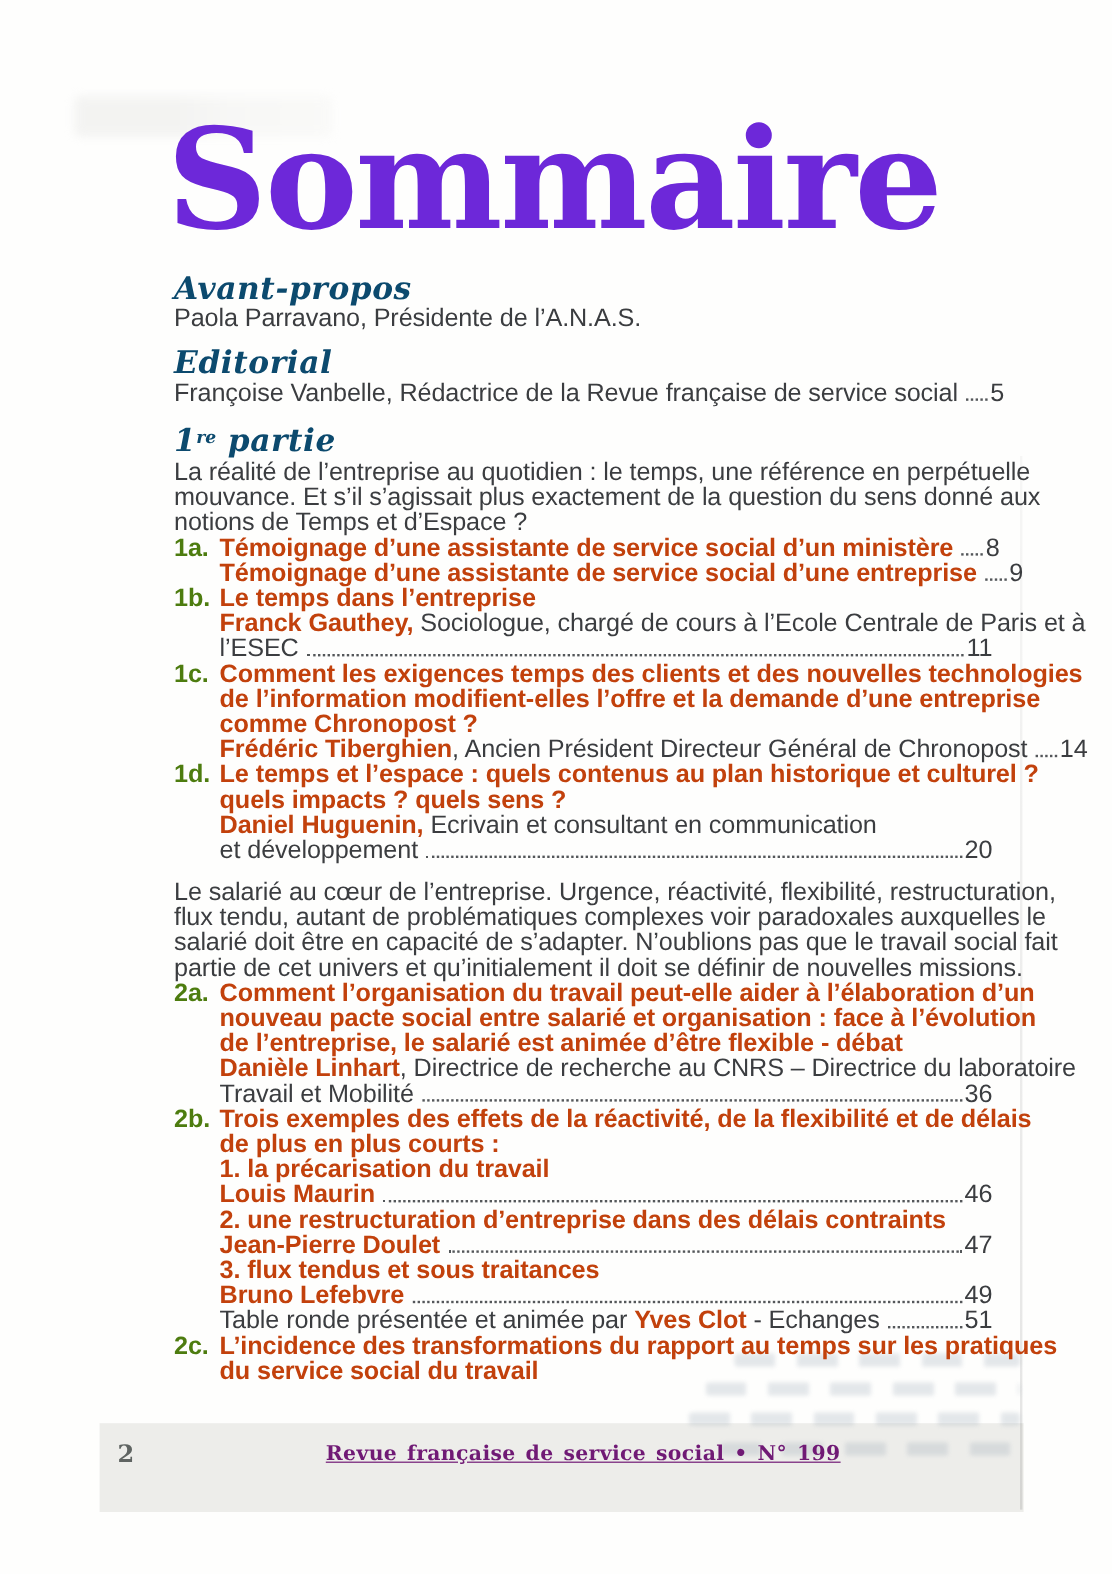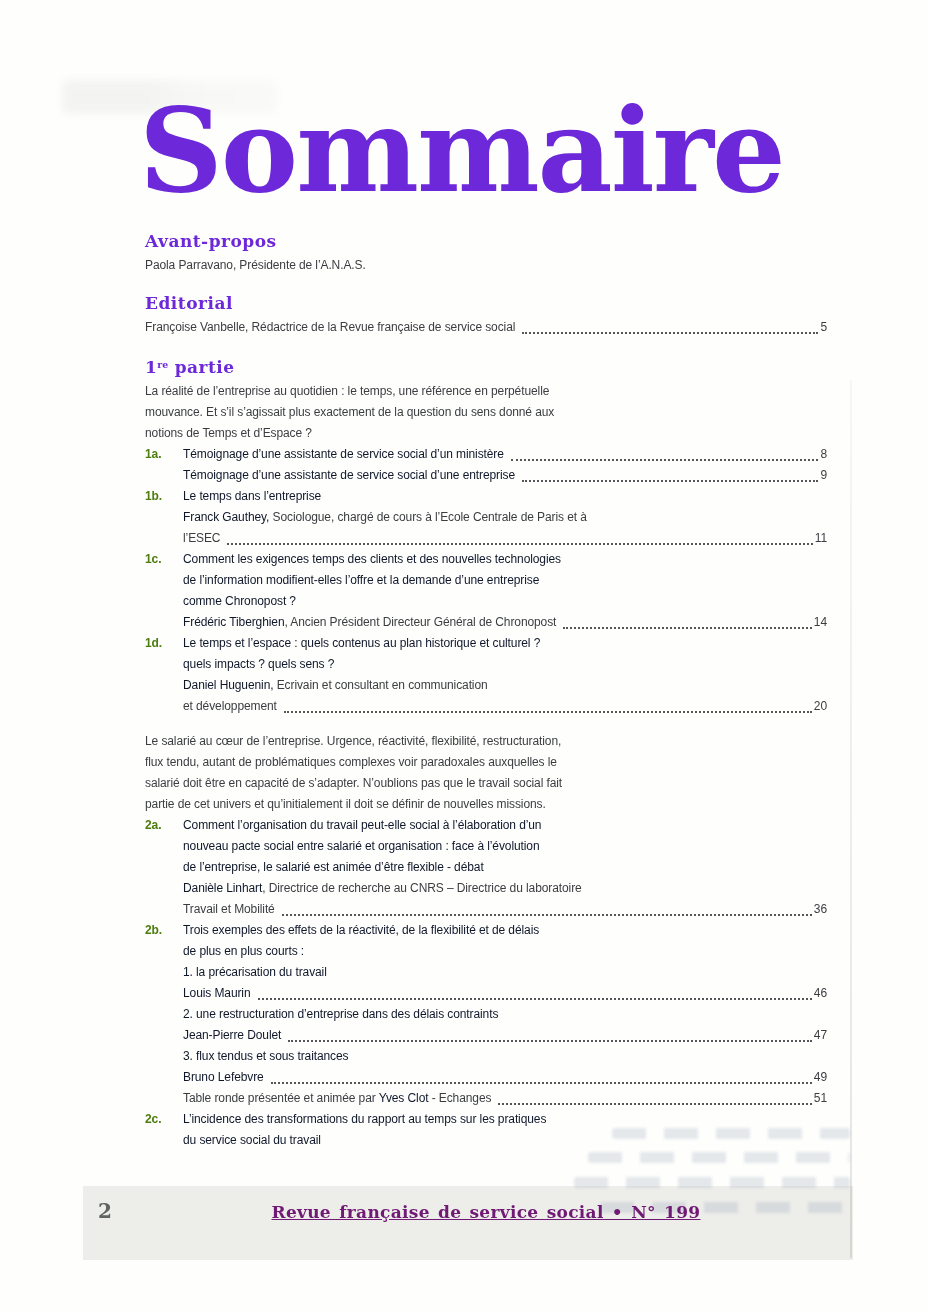--- a/index.html
+++ b/index.html
@@ -28,35 +28,35 @@
   .doc-title{
     font-family:"DejaVu Serif",serif;font-weight:bold;
     font-size:116px;line-height:0.90;color:#6d28d9;letter-spacing:-2px;
     margin:0 0 0 -6px;white-space:nowrap;
   }
 
   .section{margin-top:14px;}
   .section.first{margin-top:26px;}
   .section-heading{
     font-family:"DejaVu Serif",serif;font-weight:bold;
-    font-size:17px;line-height:26px;letter-spacing:0.5px;
-    color:#6d28d9;margin:0 0 1px 0;
+    font-size:26px;line-height:26px;letter-spacing:0.5px;
+    color:#0c4a6e;margin:0 0 1px 0;font-style:italic;
   }
   .section-heading sup{font-size:0.55em;vertical-align:0.5em;letter-spacing:0;}
 
   .intro-line,.line,.entry-label{
-    font-size:12px;line-height:21px;color:#3b3d40;letter-spacing:-0.1px;
+    font-size:21px;line-height:21px;color:#3b3d40;letter-spacing:-0.1px;
   }
   .intro-line{white-space:nowrap;}
   .entry{display:flex;}
   .entry-label{flex:0 0 38px;font-weight:bold;color:#4d7c0f;}
   .entry-content{flex:1;min-width:0;}
   .line{display:flex;}
   .line-text{white-space:pre;}
-  .seg-b{font-weight:normal;color:#0f172a;}
+  .seg-b{font-weight:bold;color:#c2410c;}
   .leader{flex:1 1 auto;min-width:18px;align-self:flex-end;
     border-bottom:2.4px dotted #54575a;margin:0 2px 4px 7px;}
   .pageno{flex:0 0 auto;color:#3b3d40;}
 
   .folio{position:absolute;left:98px;top:1199px;
     font-family:"DejaVu Serif",serif;font-weight:bold;font-size:20px;color:#5f6462;}
   .journal{position:absolute;left:156px;top:1202px;width:660px;text-align:center;
     font-family:"DejaVu Serif",serif;font-weight:bold;font-size:17px;
     color:#701a75;letter-spacing:0.3px;word-spacing:2px;text-decoration:underline;}
 </style>
@@ -176,21 +176,21 @@
         </div>
         <div class="section">
           <div class="intro-line">Le salarié au cœur de l’entreprise. Urgence, réactivité, flexibilité, restructuration,</div>
           <div class="intro-line">flux tendu, autant de problématiques complexes voir paradoxales auxquelles le</div>
           <div class="intro-line">salarié doit être en capacité de s’adapter. N’oublions pas que le travail social fait</div>
           <div class="intro-line">partie de cet univers et qu’initialement il doit se définir de nouvelles missions.</div>
           <div class="entry">
             <div class="entry-label">2a.</div>
             <div class="entry-content">
               <div class="line">
-                <span class="line-text"><span class="seg-b">Comment l’organisation du travail peut-elle social à l’élaboration d’un</span></span>
+                <span class="line-text"><span class="seg-b">Comment l’organisation du travail peut-elle aider à l’élaboration d’un</span></span>
               </div>
               <div class="line">
                 <span class="line-text"><span class="seg-b">nouveau pacte social entre salarié et organisation : face à l’évolution</span></span>
               </div>
               <div class="line">
                 <span class="line-text"><span class="seg-b">de l’entreprise, le salarié est animée d’être flexible - débat</span></span>
               </div>
               <div class="line">
                 <span class="line-text"><span class="seg-b">Danièle Linhart</span><span class="seg">, Directrice de recherche au CNRS – Directrice du laboratoire</span></span>
               </div>

